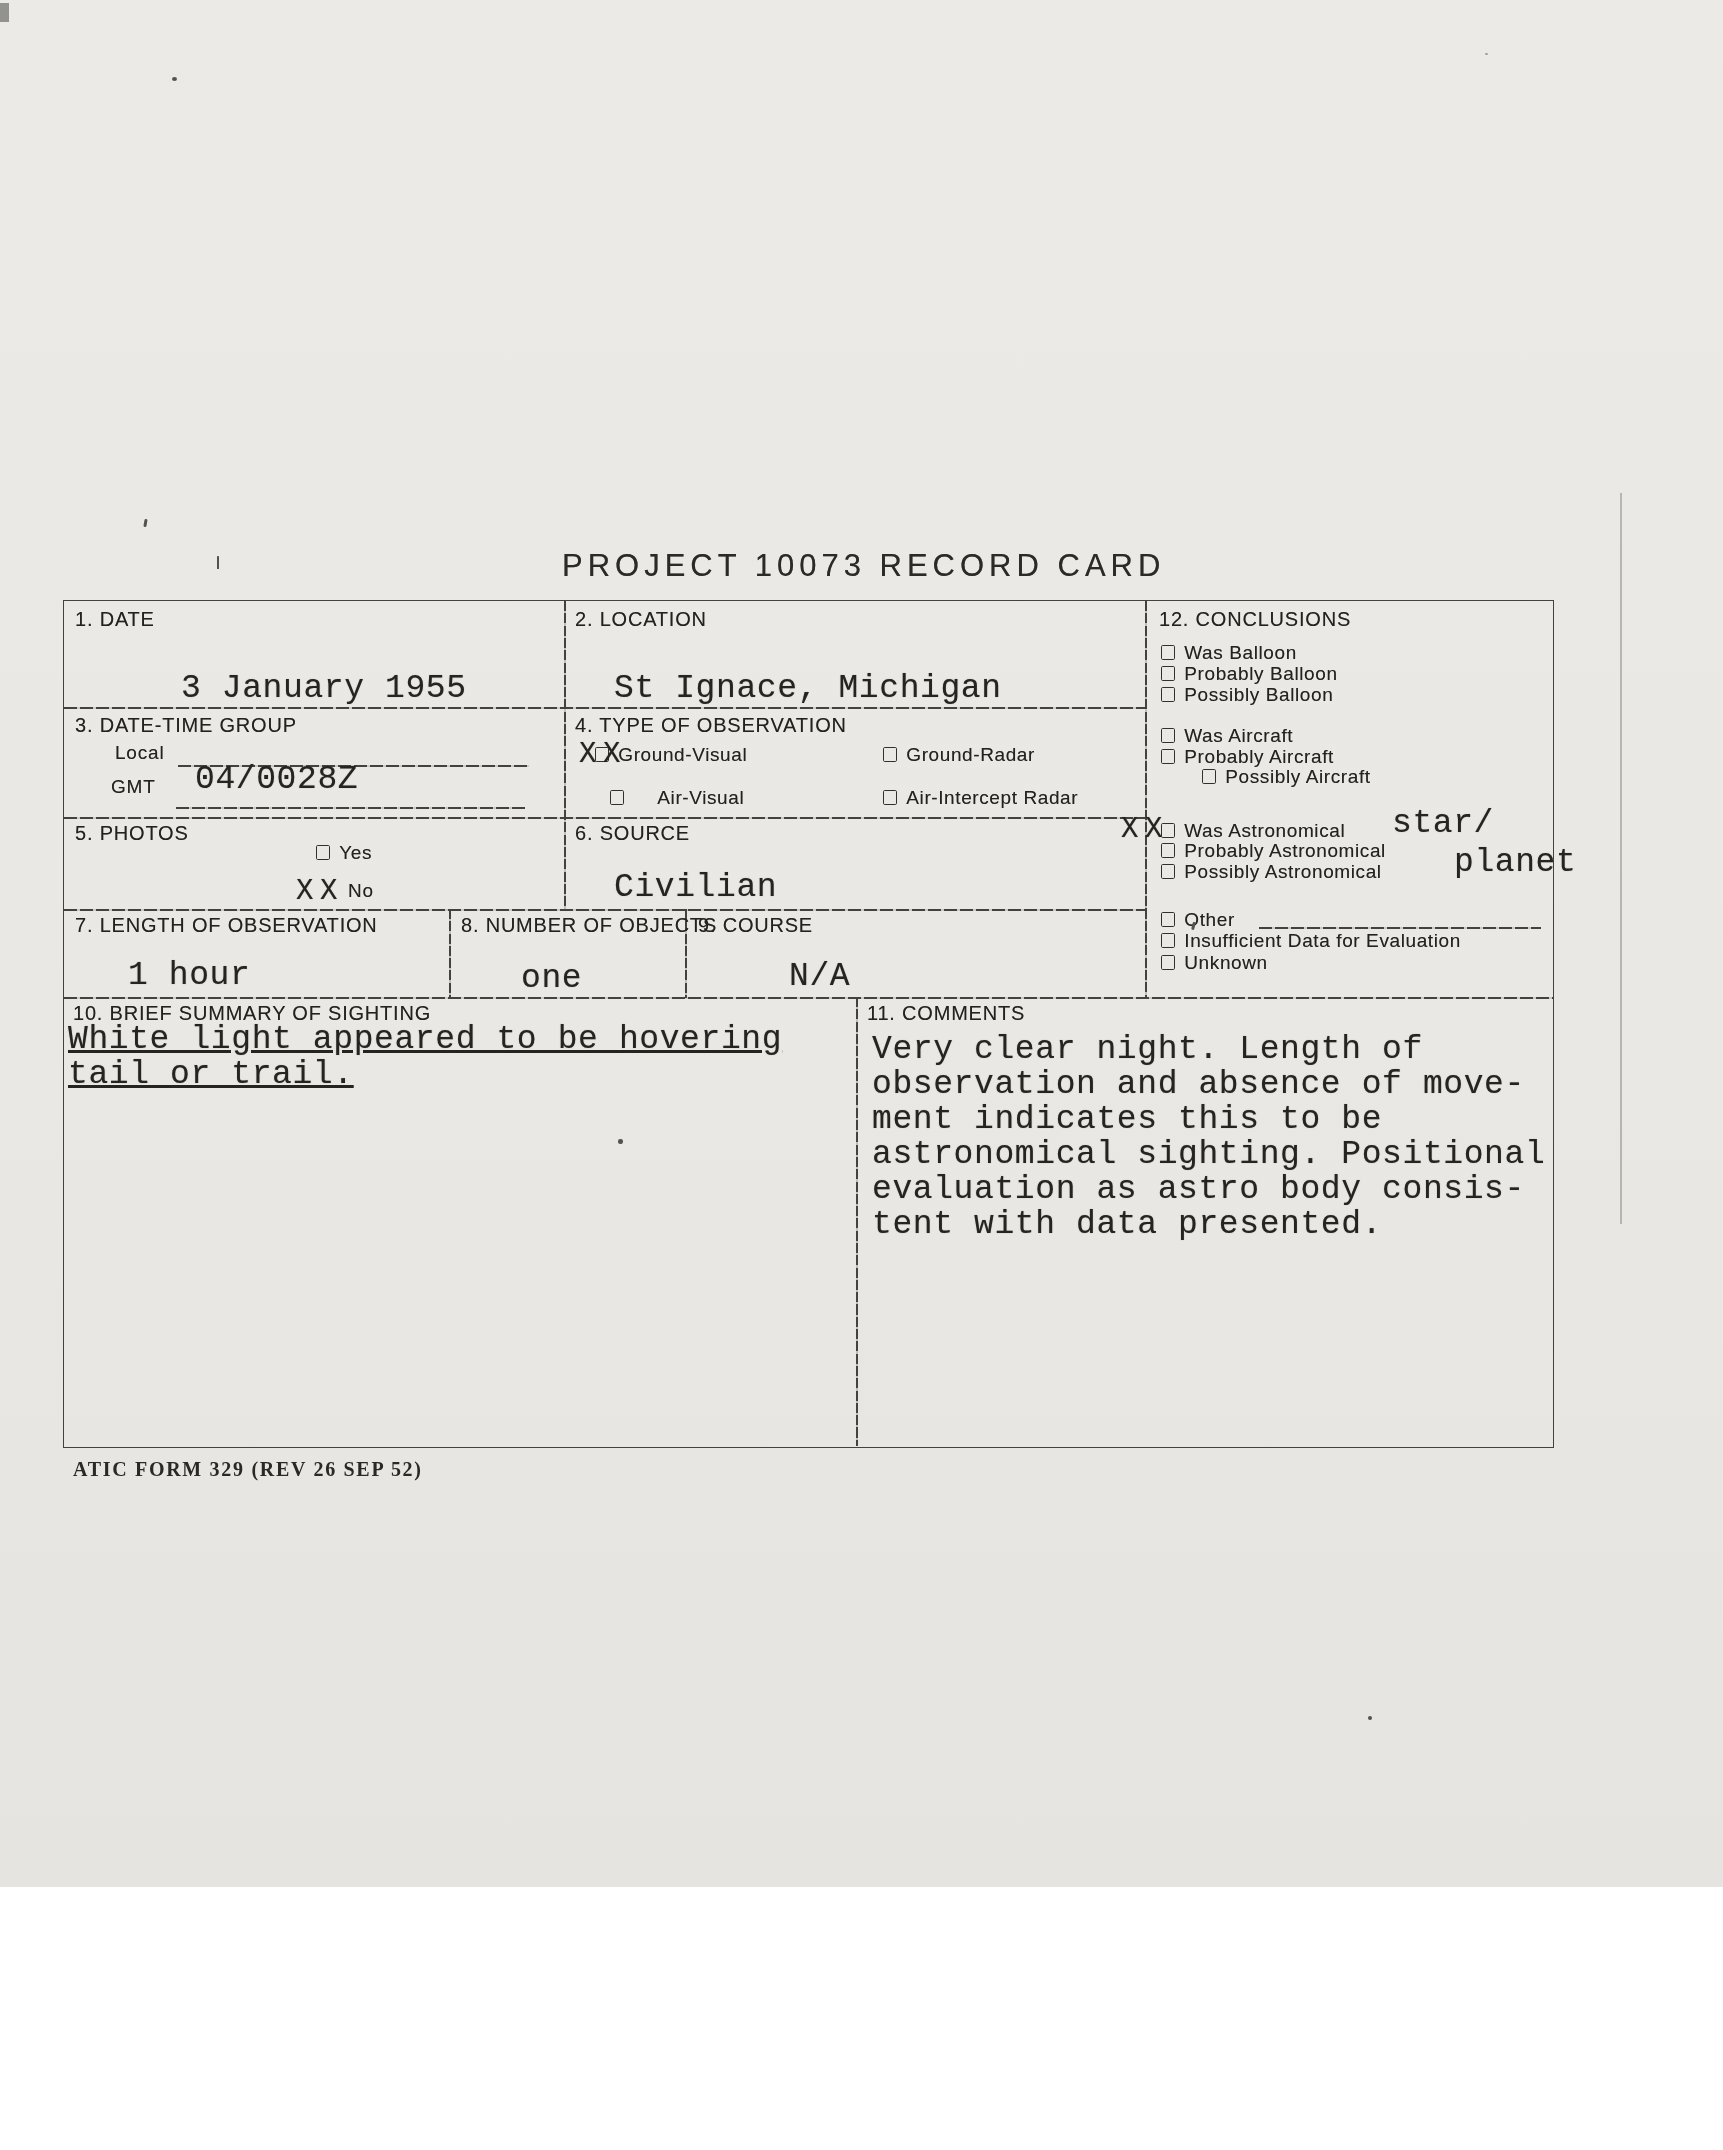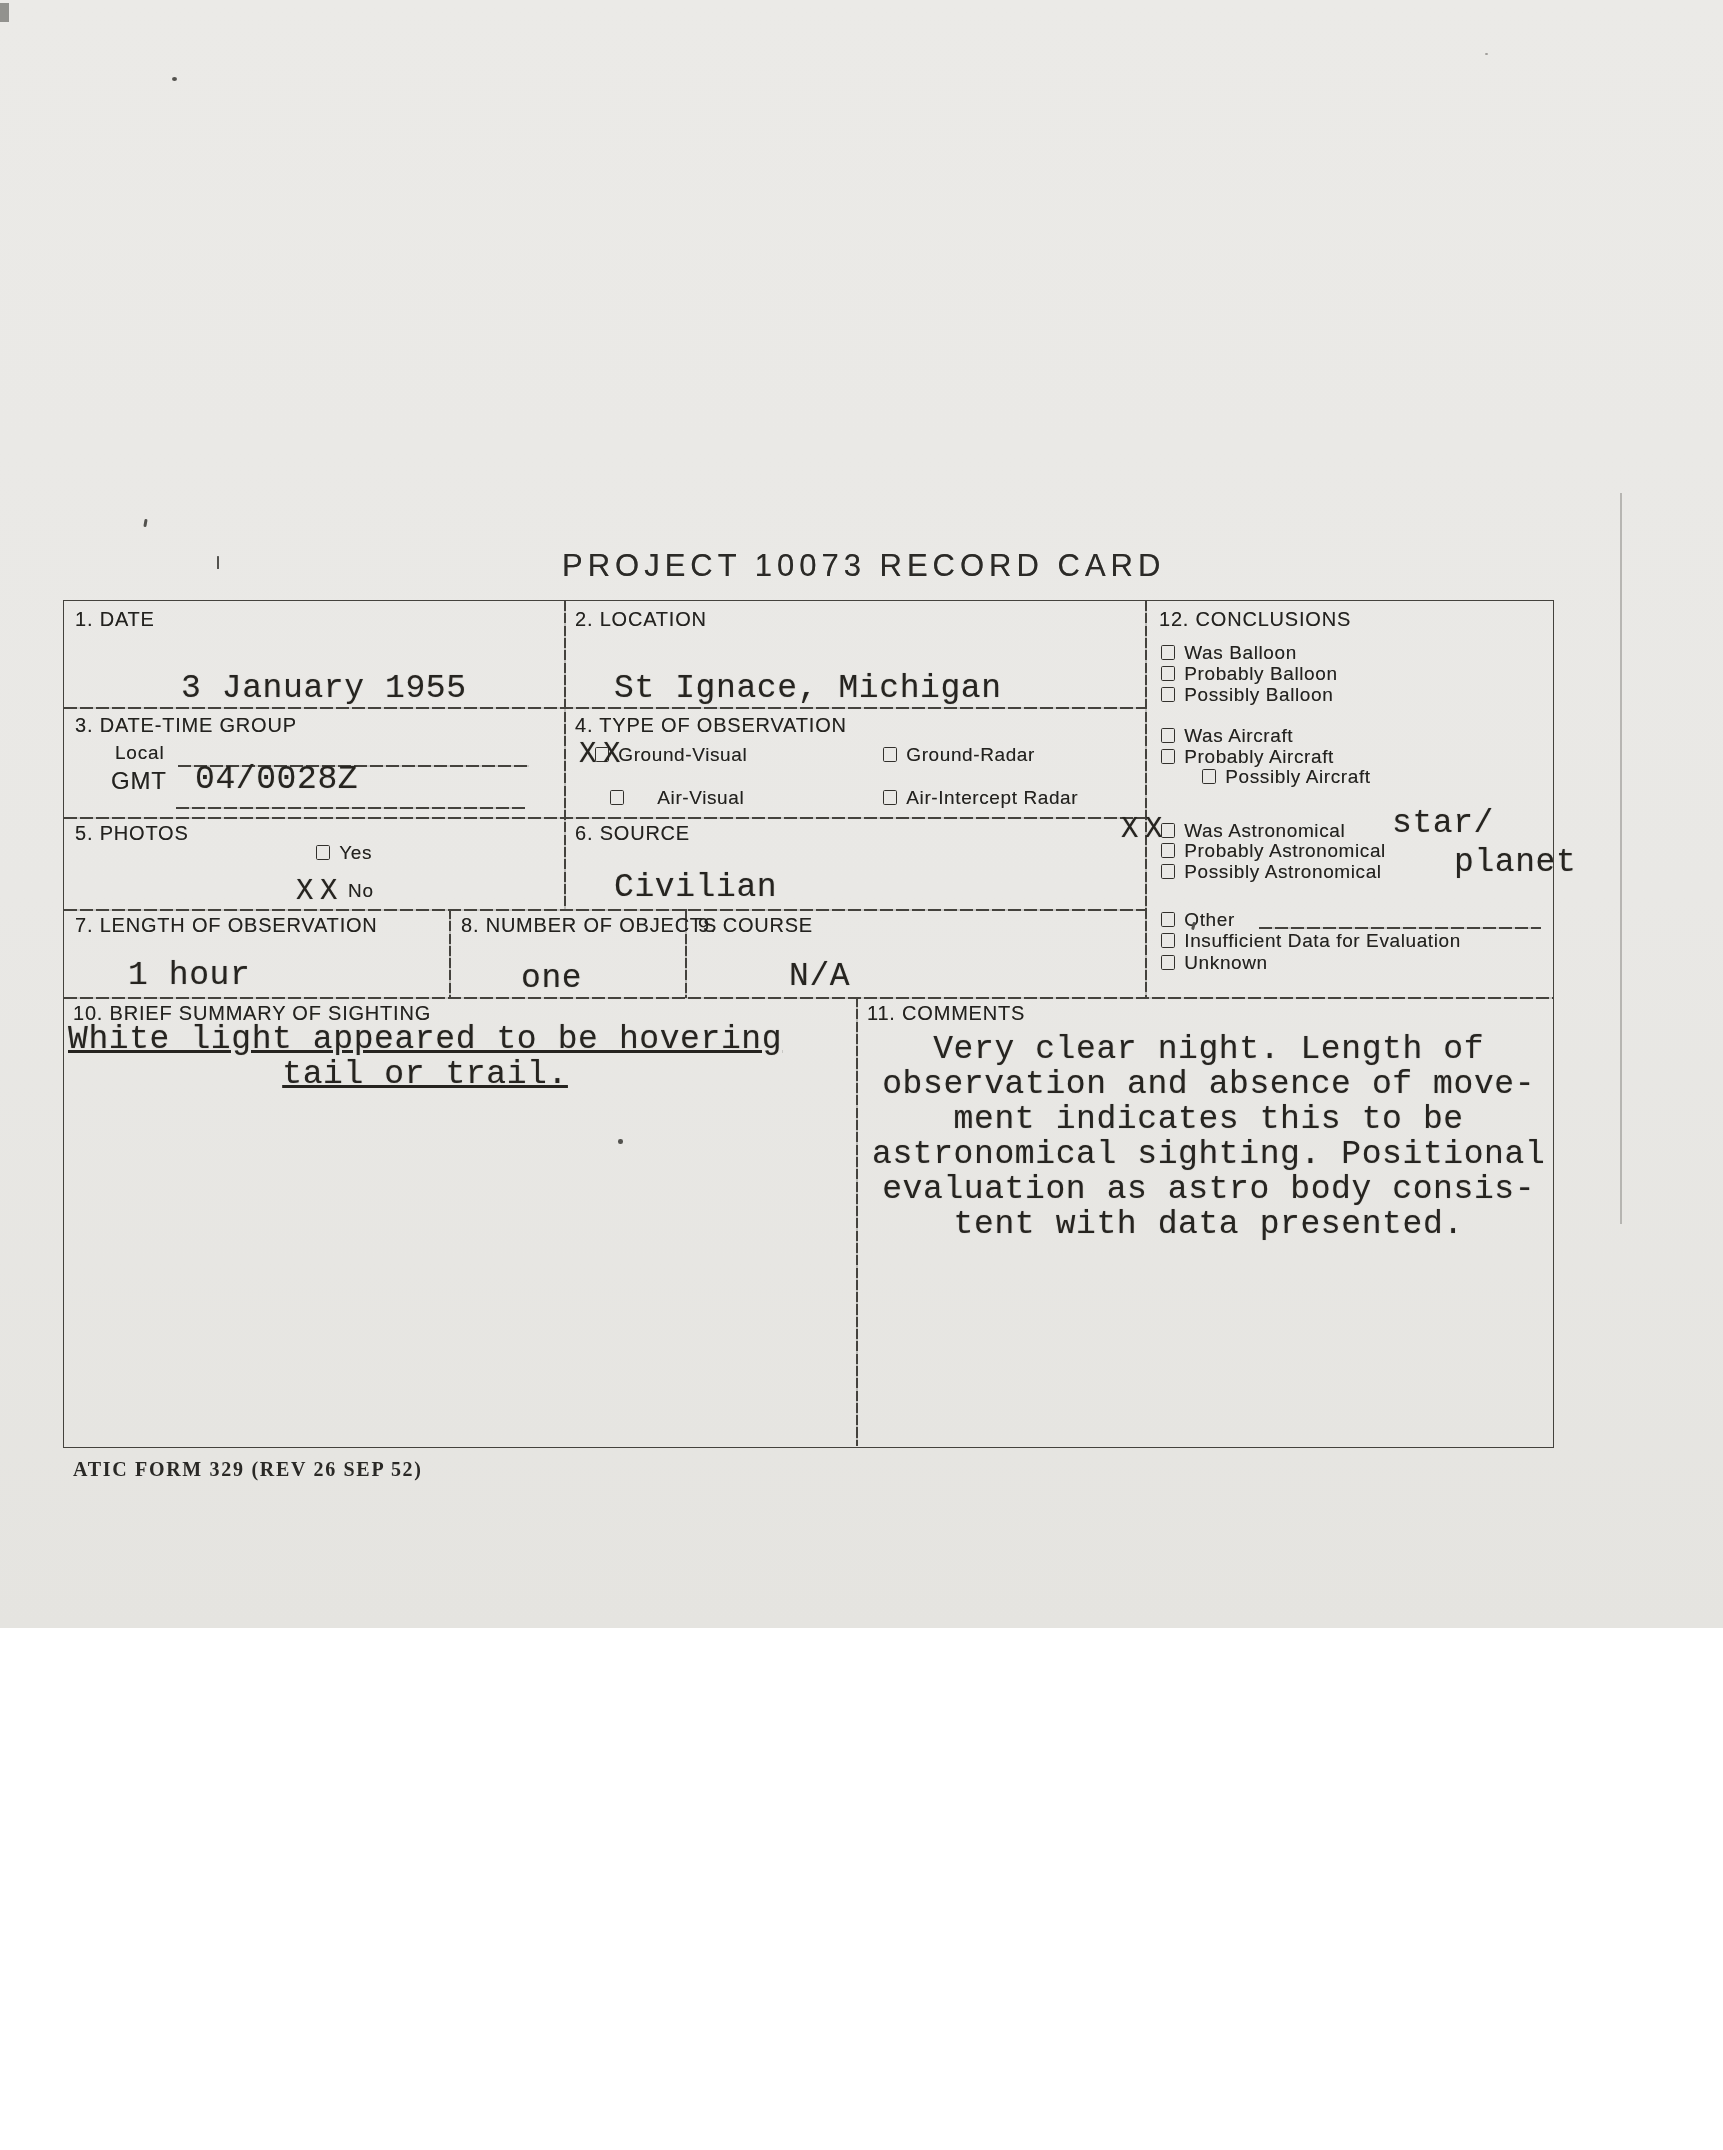--- a/index.html
+++ b/index.html
@@ -1,23 +1,22 @@
 <!DOCTYPE html>
 <html style="font-size:9px"><head>
 <meta charset="utf-8">
 <style>
   html,body{margin:0;padding:0;}
   .page{
     position:relative;
-    width:1724px;height:1628px;
+    width:1724px;height:1887px;
     background:linear-gradient(180deg,#ebeae7 0%,#e9e8e5 55%,#e5e4e0 100%);
     font-family:"Liberation Sans",sans-serif;
     color:#23221f;
     overflow:hidden;
-    text-align:center;
   }
   .title{
     position:absolute;
     font-size:31px;letter-spacing:5px;
     color:#2b2a27;white-space:nowrap;
     text-shadow:0 0 0.6px rgba(43,42,39,.55);
   }
   .footer{
     position:absolute;
     font-family:"Liberation Serif",serif;font-weight:bold;
@@ -69,21 +68,21 @@
 
     <div class="lbl" style="left:11px;top:6.7px;">1. DATE</div>
     <div class="typed" style="left:117px;top:70px;">3 January 1955</div>
 
     <div class="lbl" style="left:511px;top:6.7px;">2. LOCATION</div>
     <div class="typed" style="left:550px;top:70px;">St Ignace, Michigan</div>
 
     <div class="lbl" style="left:11px;top:113px;">3. DATE-TIME GROUP</div>
     <div class="lbl" style="left:51px;top:141px;font-size:19px;">Local</div>
     <div class="hl" style="left:114px;top:164px;width:351px;"></div>
-    <div class="lbl" style="left:47px;top:166px;font-size:24px;">GMT</div>
+    <div class="lbl" style="left:47px;top:175px;font-size:19px;">GMT</div>
     <div class="typed" style="left:131px;top:161px;">04/0028Z</div>
     <div class="hl" style="left:112px;top:206px;width:349px;"></div>
 
     <div class="lbl" style="left:511px;top:113px;">4. TYPE OF OBSERVATION</div>
     <div class="opt" style="left:531px;top:143px;">
       <span class="cbx"></span>
       <span class="olbl">Ground-Visual</span>
     </div>
     <div class="xmark" style="left:515px;top:137px;">XX</div>
     <div class="opt" style="left:819px;top:143px;">

